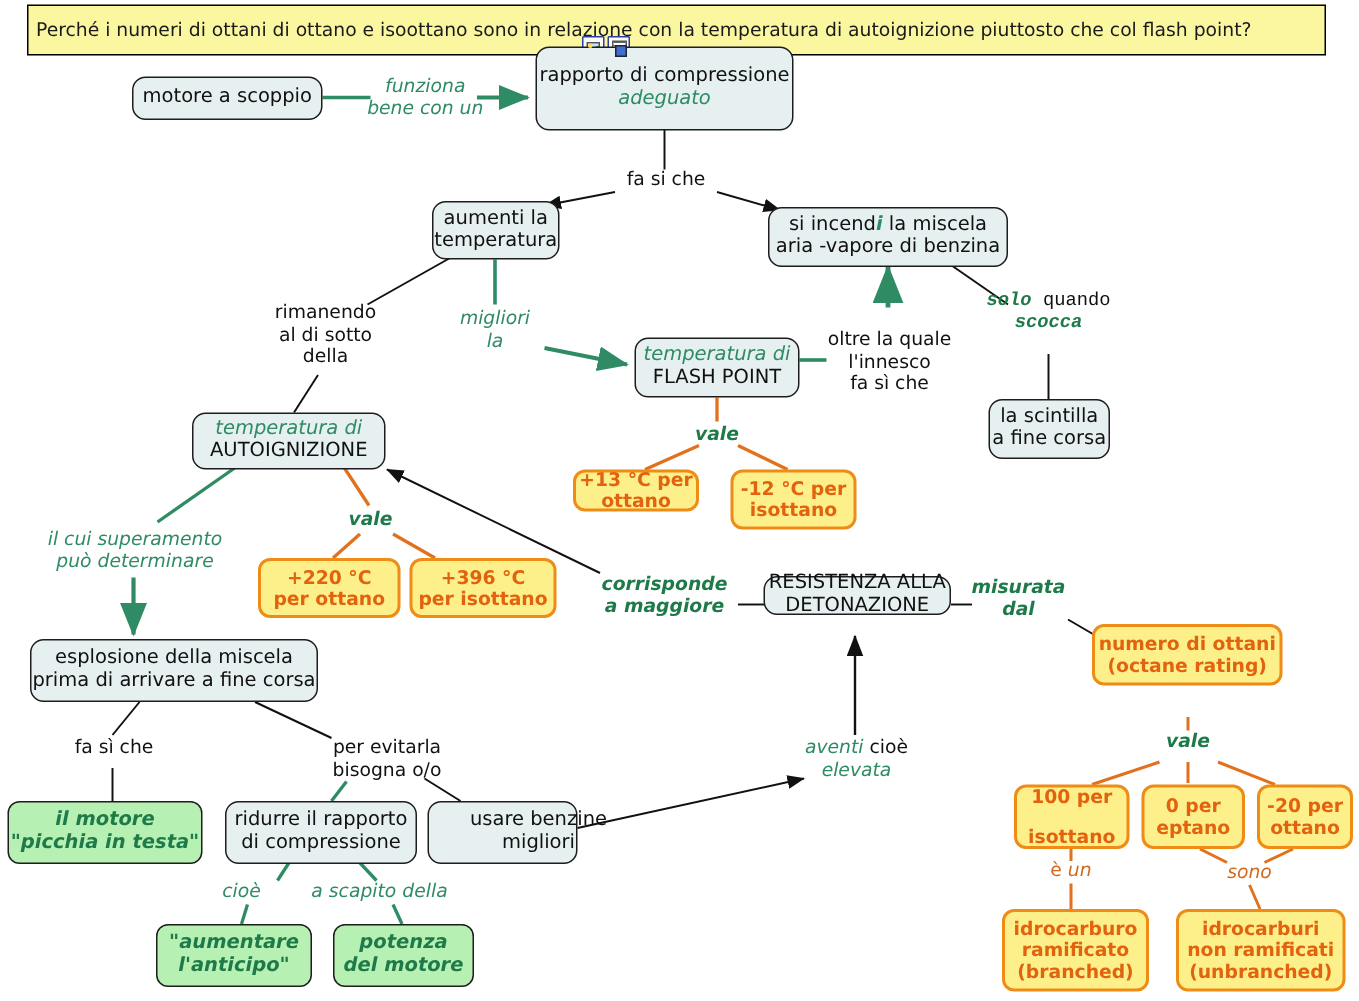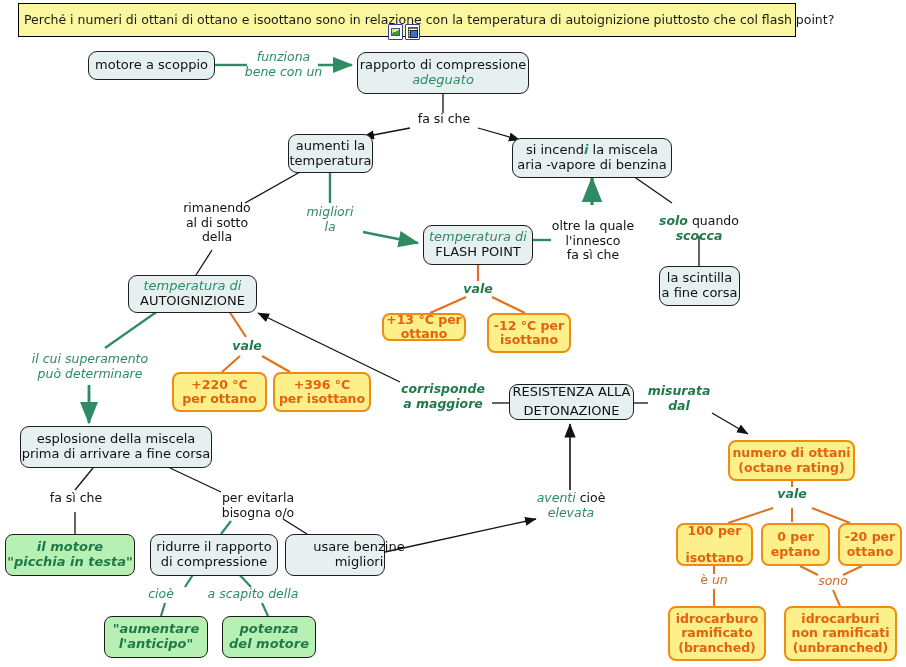--- a/index.html
+++ b/index.html
@@ -3,21 +3,21 @@
 <meta charset="utf-8">
 <style>
   html,body{margin:0;padding:0;background:#ffffff;}
   body{width:906px;height:667px;position:relative;overflow:hidden;
        font-family:"DejaVu Sans","Liberation Sans",sans-serif;}
 
   #canvas{position:absolute;left:0;top:0;width:906px;height:667px;}
   #svg{position:absolute;left:0;top:0;width:906px;height:667px;pointer-events:none;}
 
   
-  .focusbar{position:absolute;left:18px;top:3px;width:778px;height:19px;
+  .focusbar{position:absolute;left:18px;top:3px;width:866px;height:19px;
             background:#fbf6a0;border:1px solid #000;box-sizing:border-box;
             display:flex;align-items:center;padding:16px 5px;}
   .focusbar span{font-size:12.5px;color:#1a1a1a;line-height:1;white-space:nowrap;}
 
   
   .resicons{position:absolute;left:388px;top:24px;display:flex;gap:2px;}
   .resicon{width:15px;height:16px;border:1px solid #2b3fa0;background:#fdfdfd;
            box-sizing:border-box;position:relative;border-radius:1px;}
   .resicon.img::after{content:"";position:absolute;left:2px;top:3px;width:9px;height:8px;
            background:linear-gradient(160deg,#bfe8ff 0 45%,#3f9a3f 45% 100%);
@@ -147,21 +147,21 @@
 
   <div class="resicons">
     <div class="resicon img"></div>
     <div class="resicon doc"></div>
   </div>
 
   <div class="node blue" style="left:88px;top:51px;width:127px;height:29px;">
     <span class="ln">motore a scoppio</span>
   </div>
 
-  <div class="node blue" style="left:357px;top:52px;width:172px;height:42px;">
+  <div class="node blue" style="left:357px;top:31px;width:172px;height:56px;">
     <span class="ln">rapporto di compressione</span>
     <span class="ln grn">adeguato</span>
   </div>
 
   <div class="node blue" style="left:288px;top:134px;width:85px;height:39px;">
     <span class="ln">aumenti la</span>
     <span class="ln">temperatura</span>
   </div>
 
   <div class="node blue" style="left:512px;top:138px;width:160px;height:40px;">
@@ -227,26 +227,26 @@
   <div class="node green" style="left:104px;top:616px;width:104px;height:42px;">
     <span class="ln">"aumentare</span>
     <span class="ln">l'anticipo"</span>
   </div>
 
   <div class="node green" style="left:222px;top:616px;width:94px;height:42px;">
     <span class="ln">potenza</span>
     <span class="ln">del motore</span>
   </div>
 
-  <div class="node blue" style="left:509px;top:384px;width:125px;height:36px;justify-content:space-between;">
+  <div class="node blue" style="left:509px;top:384px;width:125px;height:26px;">
     <span class="ln">RESISTENZA ALLA</span>
     <span class="ln">DETONAZIONE</span>
   </div>
 
-  <div class="node yellow" style="left:728px;top:440px;width:127px;height:41px;">
+  <div class="node yellow" style="left:728px;top:416px;width:127px;height:41px;">
     <span class="ln">numero di ottani</span>
     <span class="ln">(octane rating)</span>
   </div>
 
   <div class="node yellow" style="left:676px;top:523px;width:77px;height:43px;gap:13px;">
     <span class="ln">100 per</span>
     <span class="ln">isottano</span>
   </div>
 
   <div class="node yellow" style="left:761px;top:523px;width:69px;height:43px;">
@@ -290,21 +290,21 @@
     <span class="ln">migliori</span>
     <span class="ln">la</span>
   </div>
 
   <div class="lbl" style="left:547px;top:219px;width:92px;">
     <span class="ln">oltre la quale</span>
     <span class="ln">l'innesco</span>
     <span class="ln">fa sì che</span>
   </div>
 
-  <div class="lbl" style="left:648px;top:214px;width:102px;">
+  <div class="lbl" style="left:648px;top:193px;width:102px;font-family:Liberation Mono, monospace;">
     <span class="ln"><span class="grn-b">solo</span><span> quando</span></span>
     <span class="ln grn-b">scocca</span>
   </div>
 
   <div class="lbl gb" style="left:452px;top:282px;width:52px;">
     <span class="ln">vale</span>
   </div>
 
   <div class="lbl gb" style="left:221px;top:339px;width:52px;">
     <span class="ln">vale</span>

